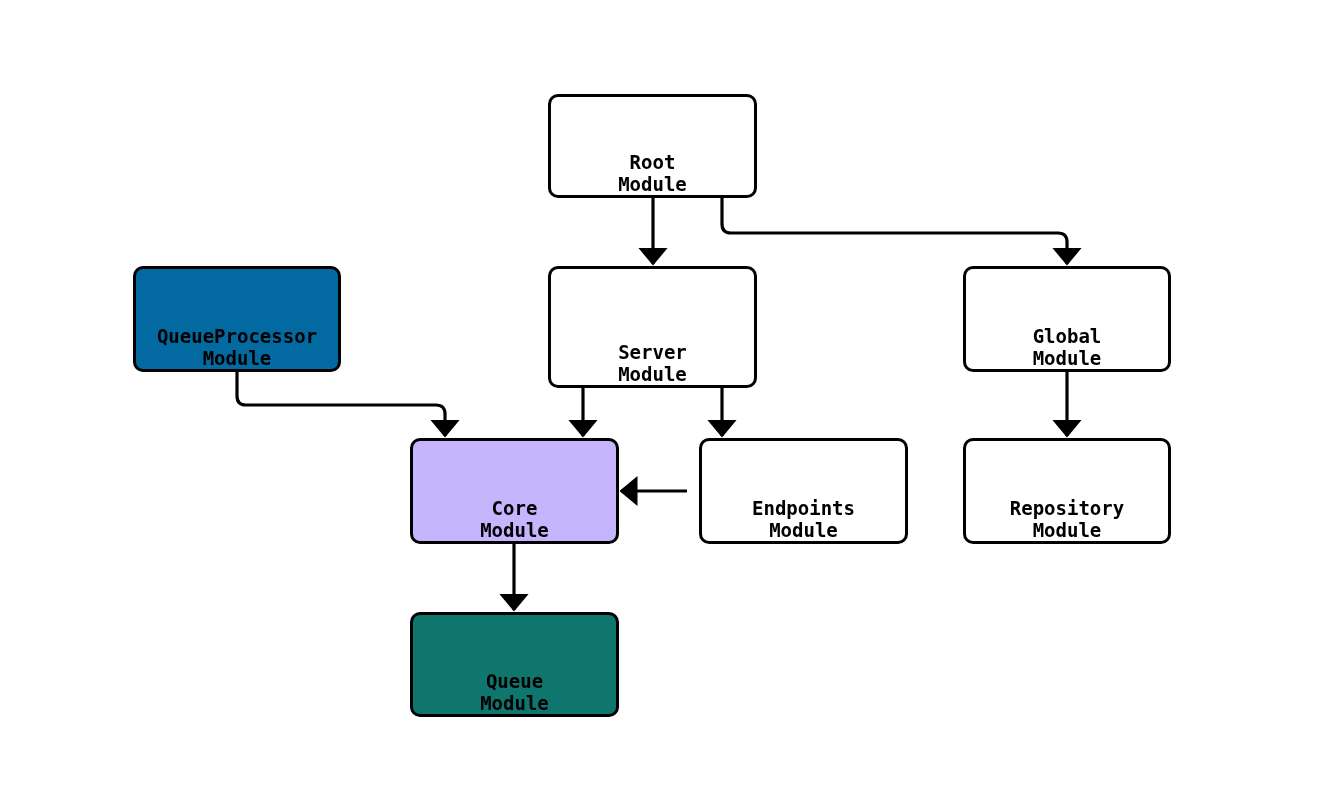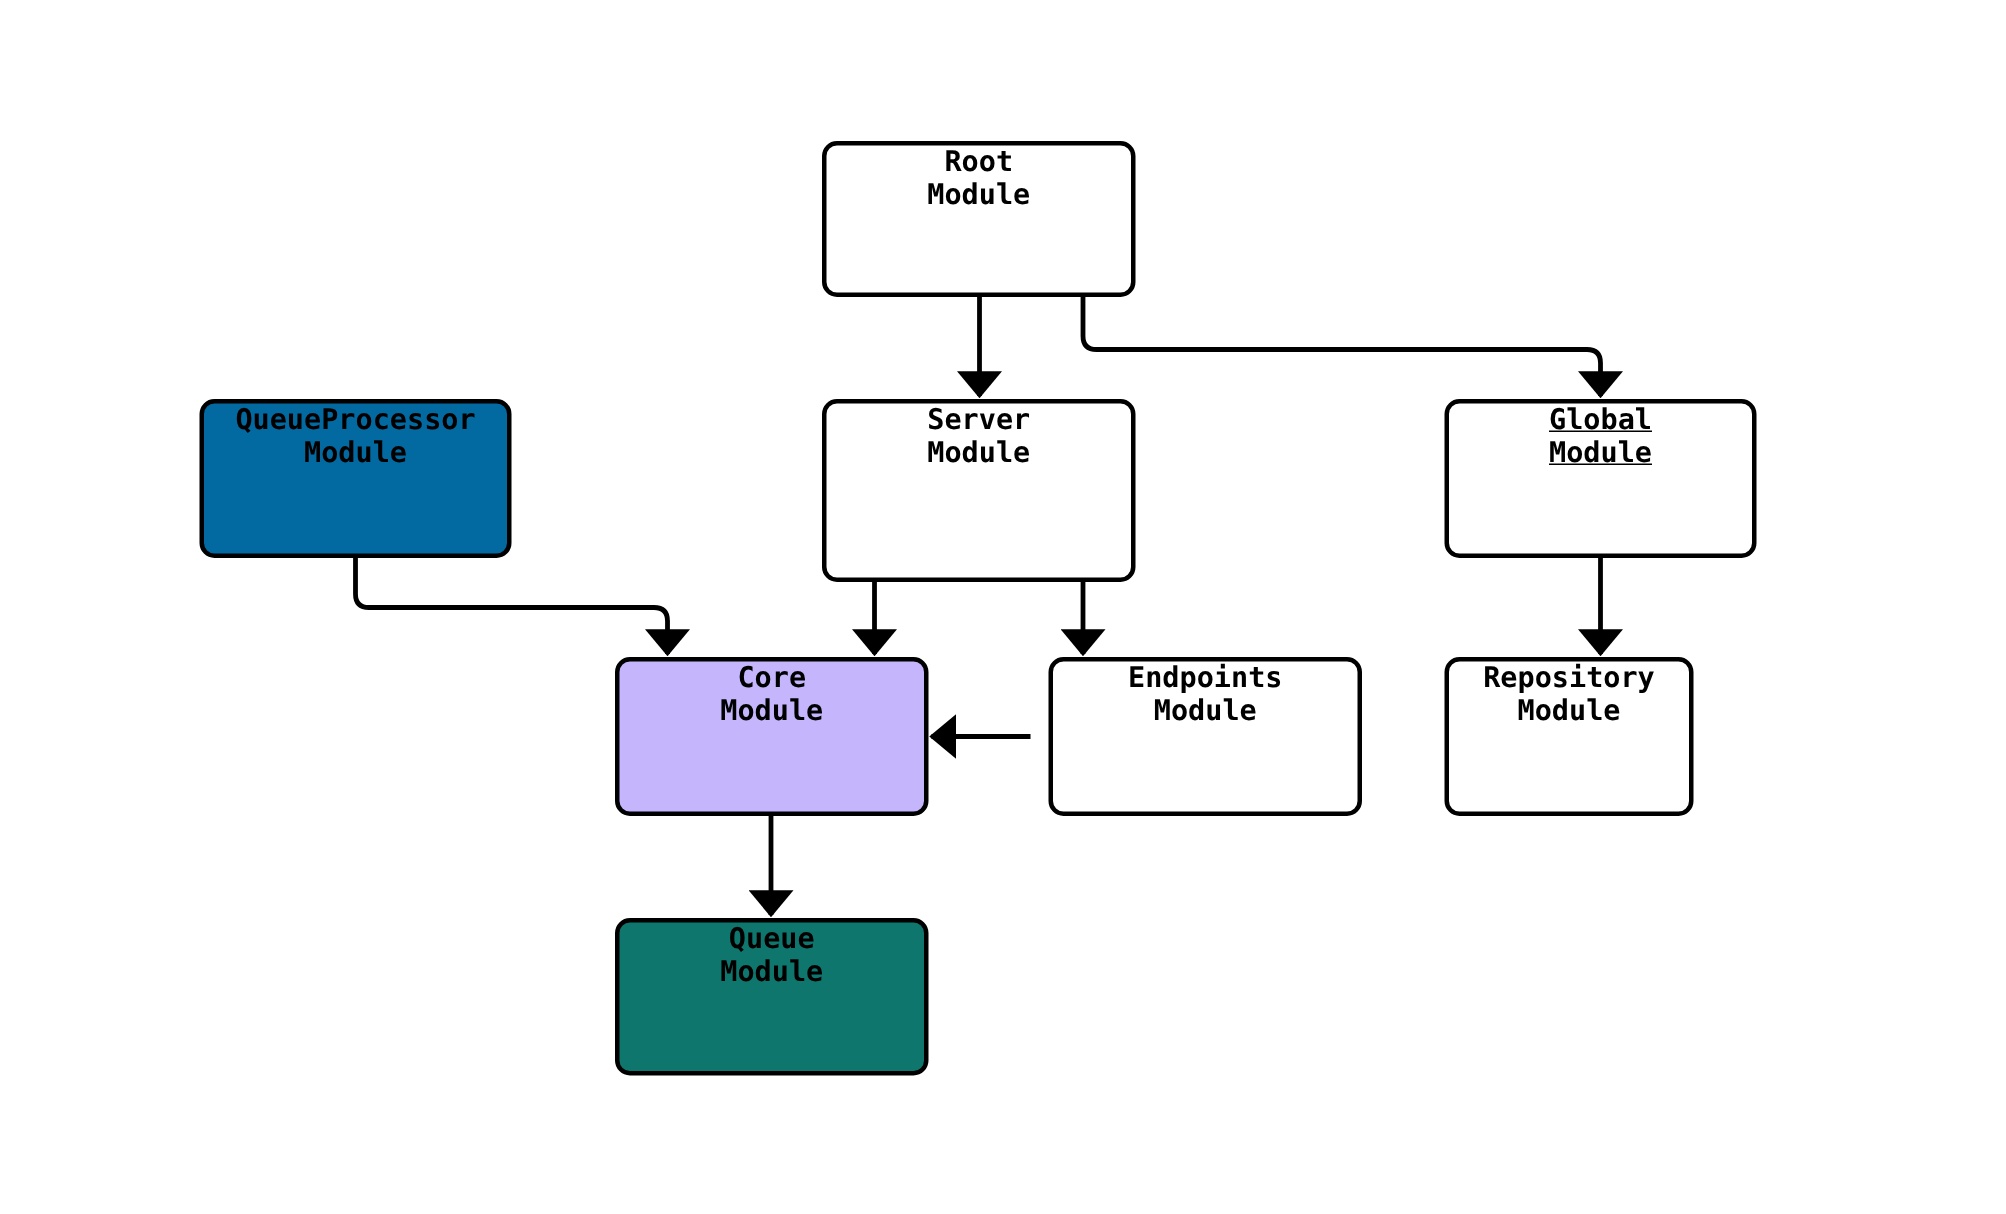--- a/index.html
+++ b/index.html
@@ -28,21 +28,21 @@
     stroke: #000000;
     stroke-width: 3.2;
   }
   .node {
     position: absolute;
     box-sizing: border-box;
     border: 3px solid #000000;
     border-radius: 10px;
     background: #ffffff;
     display: flex;
-    align-items: flex-start;
+    align-items: flex-end;
     justify-content: center;
   }
   .node .node-label {
     font-weight: bold;
     font-size: 19px;
     line-height: 22px;
     color: #000000;
     text-align: center;
     white-space: pre-line;
   }
@@ -74,33 +74,33 @@
 Module</span>
       </div>
       <div class="node" style="left: 133px; top: 266px; width: 208px; height: 106px; background: #0369a1;">
         <span class="node-label">QueueProcessor
 Module</span>
       </div>
       <div class="node" style="left: 548px; top: 266px; width: 209px; height: 122px; background: rgb(255, 255, 255);">
         <span class="node-label">Server
 Module</span>
       </div>
-      <div class="node" style="left: 963px; top: 266px; width: 208px; height: 106px; background: rgb(255, 255, 255); text-decoration: underline;">
+      <div class="node" style="left: 963px; top: 266px; width: 208px; height: 106px; background: rgb(255, 255, 255);">
         <span class="node-label">Global
 Module</span>
       </div>
       <div class="node" style="left: 410px; top: 438px; width: 209px; height: 106px; background: #c4b5fd;">
         <span class="node-label">Core
 Module</span>
       </div>
       <div class="node" style="left: 687px; top: 438px; width: 209px; height: 106px; background: rgb(255, 255, 255); margin-left: 12px;">
         <span class="node-label">Endpoints
 Module</span>
       </div>
-      <div class="node" style="left: 963px; top: 438px; width: 166px; height: 106px; background: rgb(255, 255, 255);">
+      <div class="node" style="left: 963px; top: 438px; width: 208px; height: 106px; background: rgb(255, 255, 255);">
         <span class="node-label">Repository
 Module</span>
       </div>
       <div class="node" style="left: 410px; top: 612px; width: 209px; height: 105px; background: #0f766e;">
         <span class="node-label">Queue
 Module</span>
       </div>
     </div>
 </div>
 

